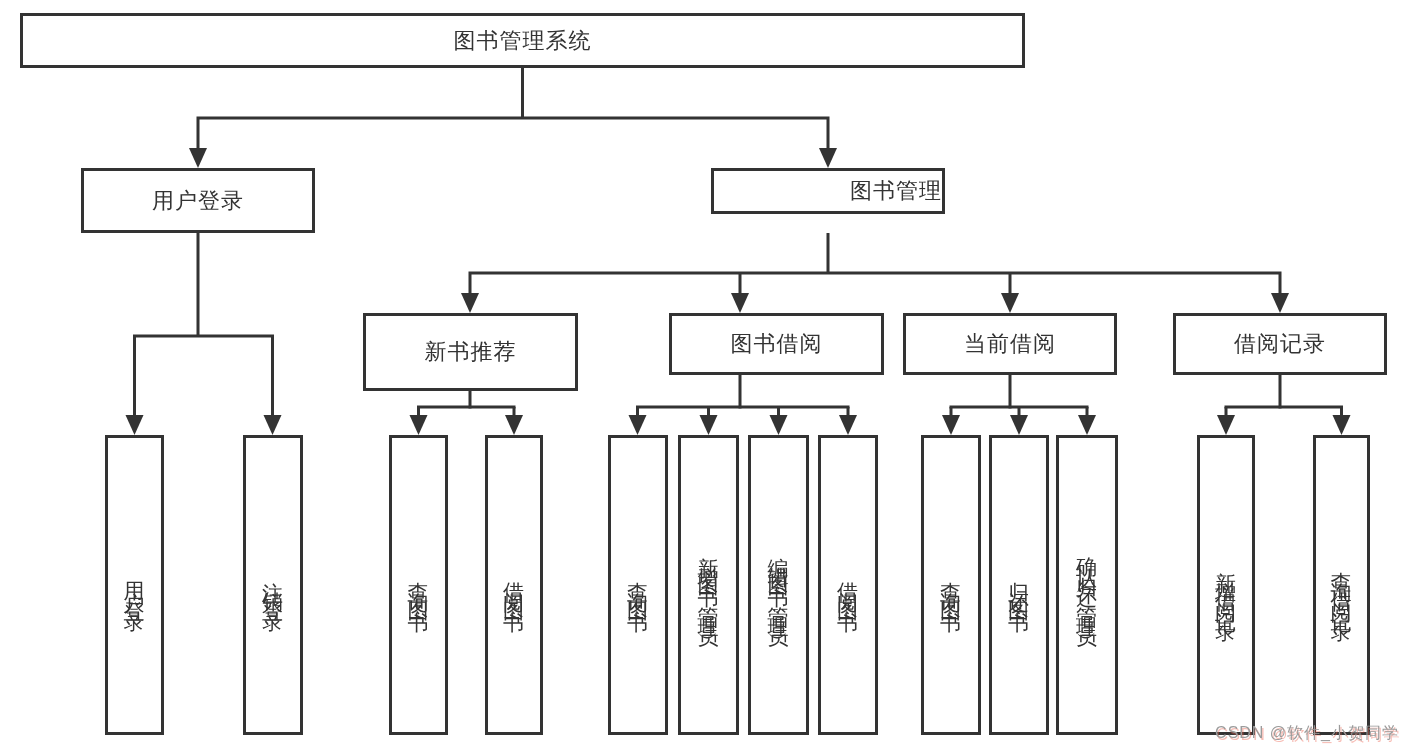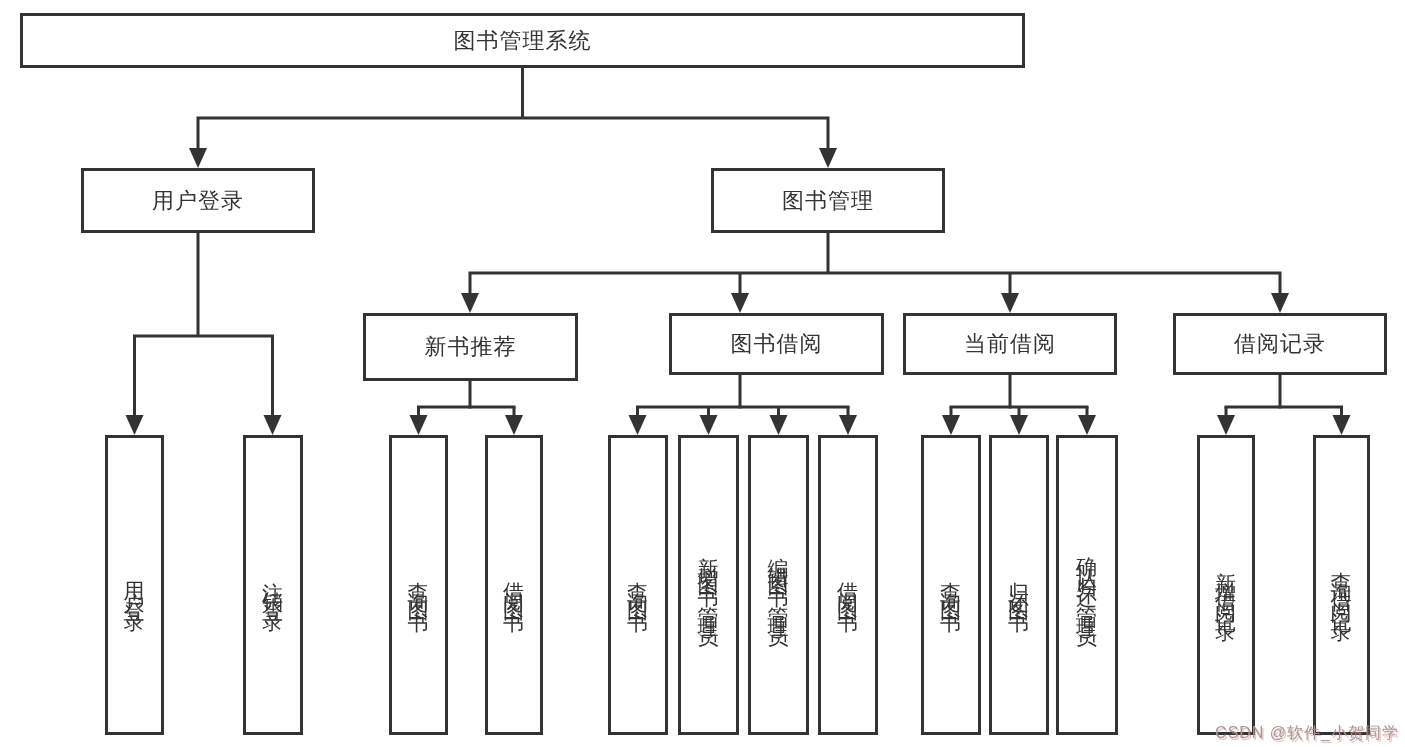--- a/index.html
+++ b/index.html
@@ -59,25 +59,25 @@
     </g>
   </svg>
 
   <div class="node" style="left:20px;top:13px;width:1005px;height:55px;">
     <span class="hlabel">图书管理系统</span>
   </div>
 
   <div class="node" style="left:81px;top:168px;width:234px;height:65px;">
     <span class="hlabel">用户登录</span>
   </div>
-  <div class="node" style="left:711px;top:168px;width:234px;height:65px;">
+  <div class="node" style="left:711px;top:168px;width:234px;height:46px;justify-content:flex-end;">
     <span class="hlabel">图书管理</span>
   </div>
 
-  <div class="node" style="left:363px;top:313px;width:215px;height:68px;text-align:center;">
+  <div class="node" style="left:363px;top:313px;width:215px;height:78px;text-align:center;">
     <span class="hlabel">新书推荐</span>
   </div>
   <div class="node" style="left:633px;top:313px;width:215px;height:62px;margin-left:36px;">
     <span class="hlabel">图书借阅</span>
   </div>
   <div class="node" style="left:1173px;top:313px;width:214px;height:62px;">
     <span class="hlabel">借阅记录</span>
   </div>
   <div class="node" style="left:903px;top:313px;width:214px;height:62px;">
     <span class="hlabel">当前借阅</span>

